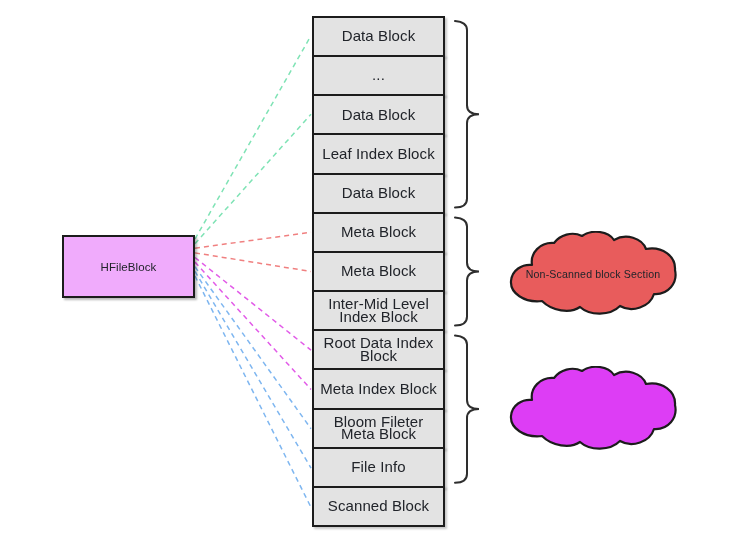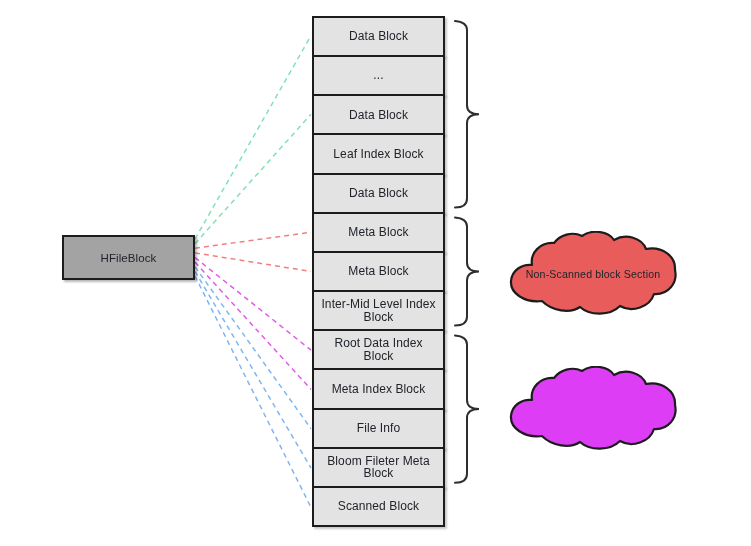--- a/index.html
+++ b/index.html
@@ -26,22 +26,22 @@
     width: 751px;
     height: 546px;
     pointer-events: none;
   }
   
   #hfileblock {
     position: absolute;
     left: 62px;
     top: 235px;
     width: 133px;
-    height: 45px;
-    background: #a3a3a3;
+    height: 63px;
+    background: #f0abfc;
     border: 2px solid #1C1C1C;
     box-sizing: border-box;
     display: flex;
     align-items: center;
     justify-content: center;
     font-size: 11.5px;
     color: #21242A;
     letter-spacing: .1px;
     box-shadow: 2px 2px 2px rgba(0,0,0,.28);
   }
@@ -58,21 +58,21 @@
   .block-cell {
     flex: 1 1 0;
     background: #E3E3E3;
     border: 2px solid #1C1C1C;
     box-sizing: border-box;
     margin-bottom: -2px;
     display: flex;
     align-items: center;
     justify-content: center;
     text-align: center;
-    font-size: 12px;
+    font-size: 15px;
     line-height: 12.6px;
     color: #21242A;
     letter-spacing: .1px;
     padding: 0 4px;
     position: relative;
     box-shadow: 2px 2px 2px rgba(0,0,0,.22);
   }
   .block-cell:last-child { margin-bottom: 0; }
   
   .cloud {
@@ -142,24 +142,24 @@
       <div class="block-cell">
         <span>Inter-Mid Level Index Block</span>
       </div>
       <div class="block-cell">
         <span>Root Data Index Block</span>
       </div>
       <div class="block-cell">
         <span>Meta Index Block</span>
       </div>
       <div class="block-cell">
+        <span>Bloom Fileter Meta Block</span>
+      </div>
+      <div class="block-cell">
         <span>File Info</span>
-      </div>
-      <div class="block-cell">
-        <span>Bloom Fileter Meta Block</span>
       </div>
       <div class="block-cell">
         <span>Scanned Block</span>
       </div>
     </div>
 
 
   <div class="cloud" id="cloud-nonscanned">
     <svg viewBox="0 0 182 86" width="182" height="86">
       <path class="cloud-path" d="M 40,70

